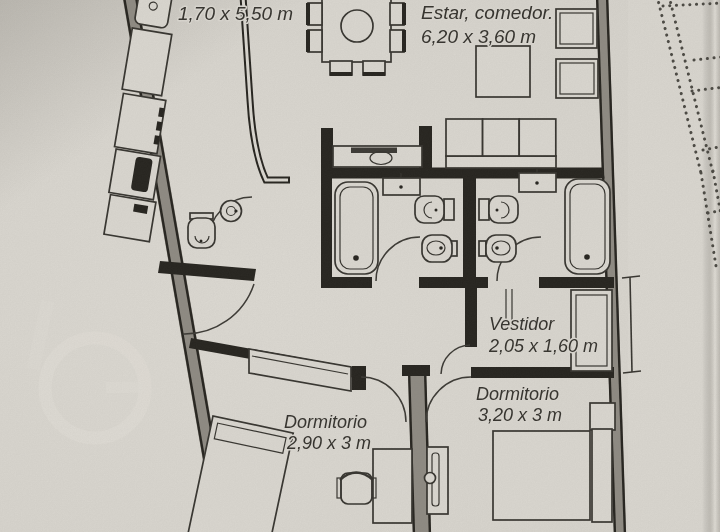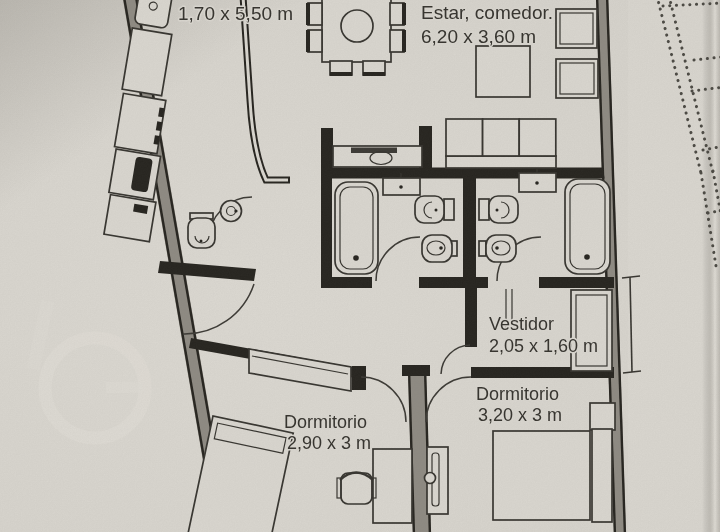--- a/index.html
+++ b/index.html
@@ -1,16 +1,16 @@
 <!DOCTYPE html>
 <html><head>
 <meta charset="utf-8">
 <style>
   html,body{margin:0;padding:0;background:#b9b6af;}
-  .stage{position:relative;width:720px;height:532px;overflow:hidden;background:#d8d5ce;}
+  .stage{position:relative;width:720px;height:532px;overflow:hidden;background:#d8d5ce;font-style:italic;}
   svg{display:block;width:720px;height:532px;}
   .lbl{font-family:"Liberation Sans",sans-serif;fill:#33312c;paint-order:stroke;stroke:#dcd9d2;stroke-width:3px;stroke-linejoin:round;}
   .wall{fill:#24221d;}
   .wallband{fill:#8f8b83;}
   .edge{stroke:#24221d;stroke-width:2.4;fill:none;}
   .fx{stroke:#35332e;stroke-width:1.7;fill:#dcd9d2;}
   .fx2{stroke:#35332e;stroke-width:1.2;fill:none;}
   .arc{stroke:#3a3833;stroke-width:1.5;fill:none;}
   .dots{stroke:#4a4842;stroke-width:3;fill:none;stroke-dasharray:0.1 6.6;stroke-linecap:round;}
   .dim{stroke:#35332e;stroke-width:1.6;fill:none;}

